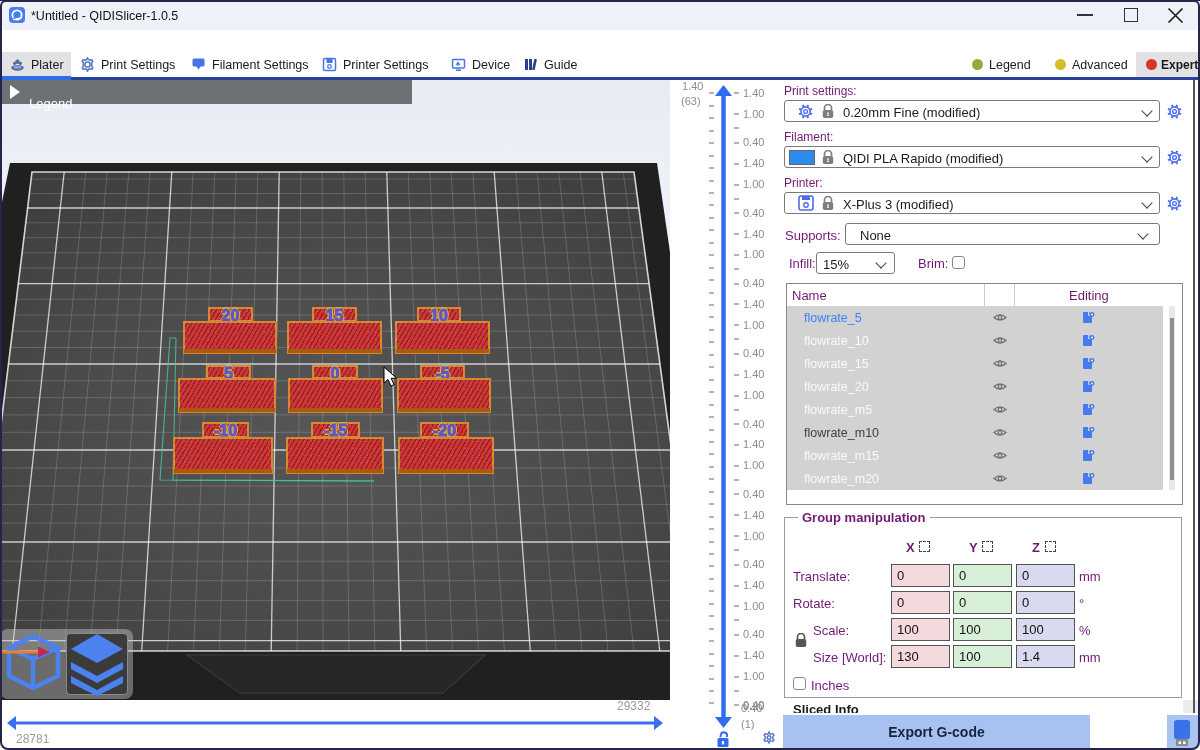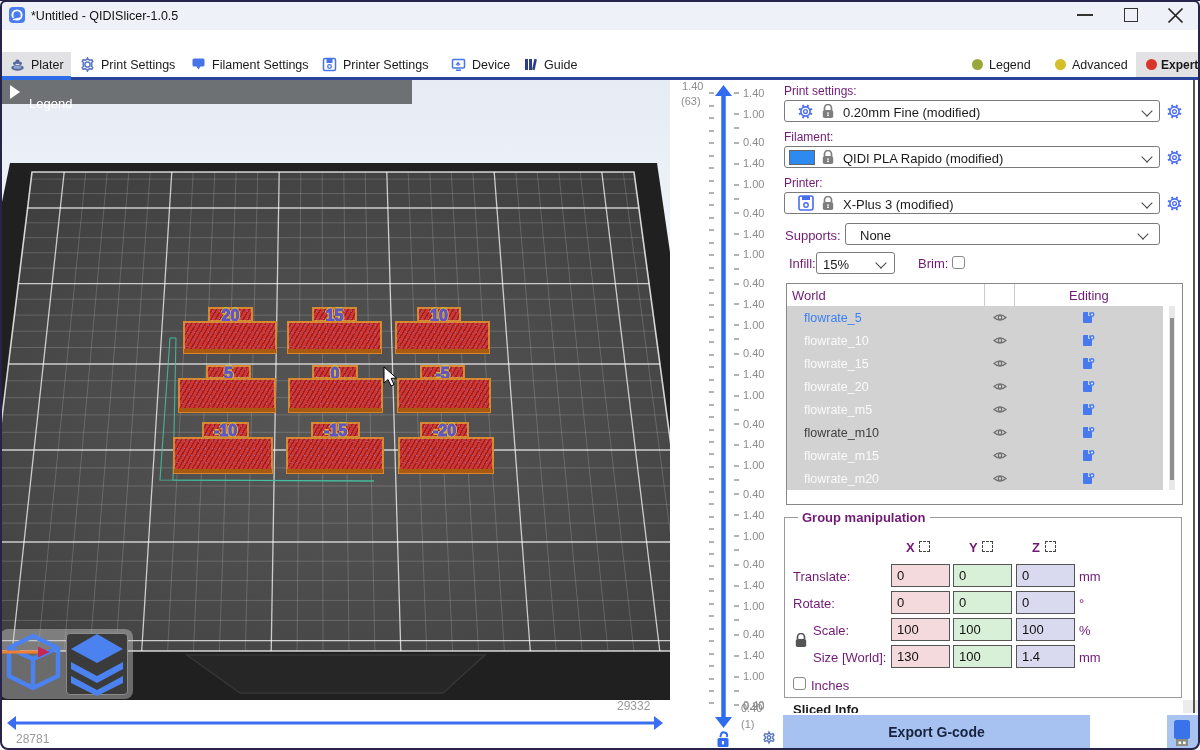--- a/index.html
+++ b/index.html
@@ -499,21 +499,21 @@
         <div class="chev" style="left:293px;top:6px"></div>
       </div>
     <div class="lab" style="left:7px;top:176px;font-size:13px">Infill:</div>
     <div class="combo" style="left:34px;top:172px;width:79px">
         <span class="txt" style="left:6px">15%</span>
         <div class="chev" style="left:60px;top:6px"></div>
       </div>
     <div class="lab" style="left:136px;top:176px;font-size:13px">Brim:</div>
     <div class="cbx" style="left:170px;top:176px"></div>
     <div class="abs" style="left:4px;top:203px;width:397px;height:222px;border:1px solid #888"></div>
-    <div class="lab" style="left:10px;top:208px;font-size:13px">World</div>
+    <div class="lab" style="left:10px;top:208px;font-size:13px">Name</div>
     <div class="lab" style="left:287px;top:208px;font-size:13px">Editing</div>
     <div class="abs" style="left:202px;top:204px;width:1px;height:22px;background:#ccc"></div>
     <div class="abs" style="left:232px;top:204px;width:1px;height:22px;background:#ccc"></div>
     <div class="abs" style="left:5px;top:226px;width:376px;height:184px;background:#d2d2d2"></div>
     <div class="lab" style="left:22px;top:231px;color:#3b82f6;font-size:12.5px">flowrate_5</div>
     <svg class="abs" style="left:211px;top:232px" width="14" height="11" viewBox="0 0 14 11">
         <path d="M1 5.5 Q7 0.2 13 5.5 Q7 10.8 1 5.5 Z" fill="none" stroke="#6e6e6e" stroke-width="1.2"></path>
         <circle cx="7" cy="5.5" r="1.8" fill="none" stroke="#6e6e6e" stroke-width="1.2"></circle>
       </svg>
     <svg class="abs" style="left:300px;top:231px" width="13" height="13" viewBox="0 0 13 13">

